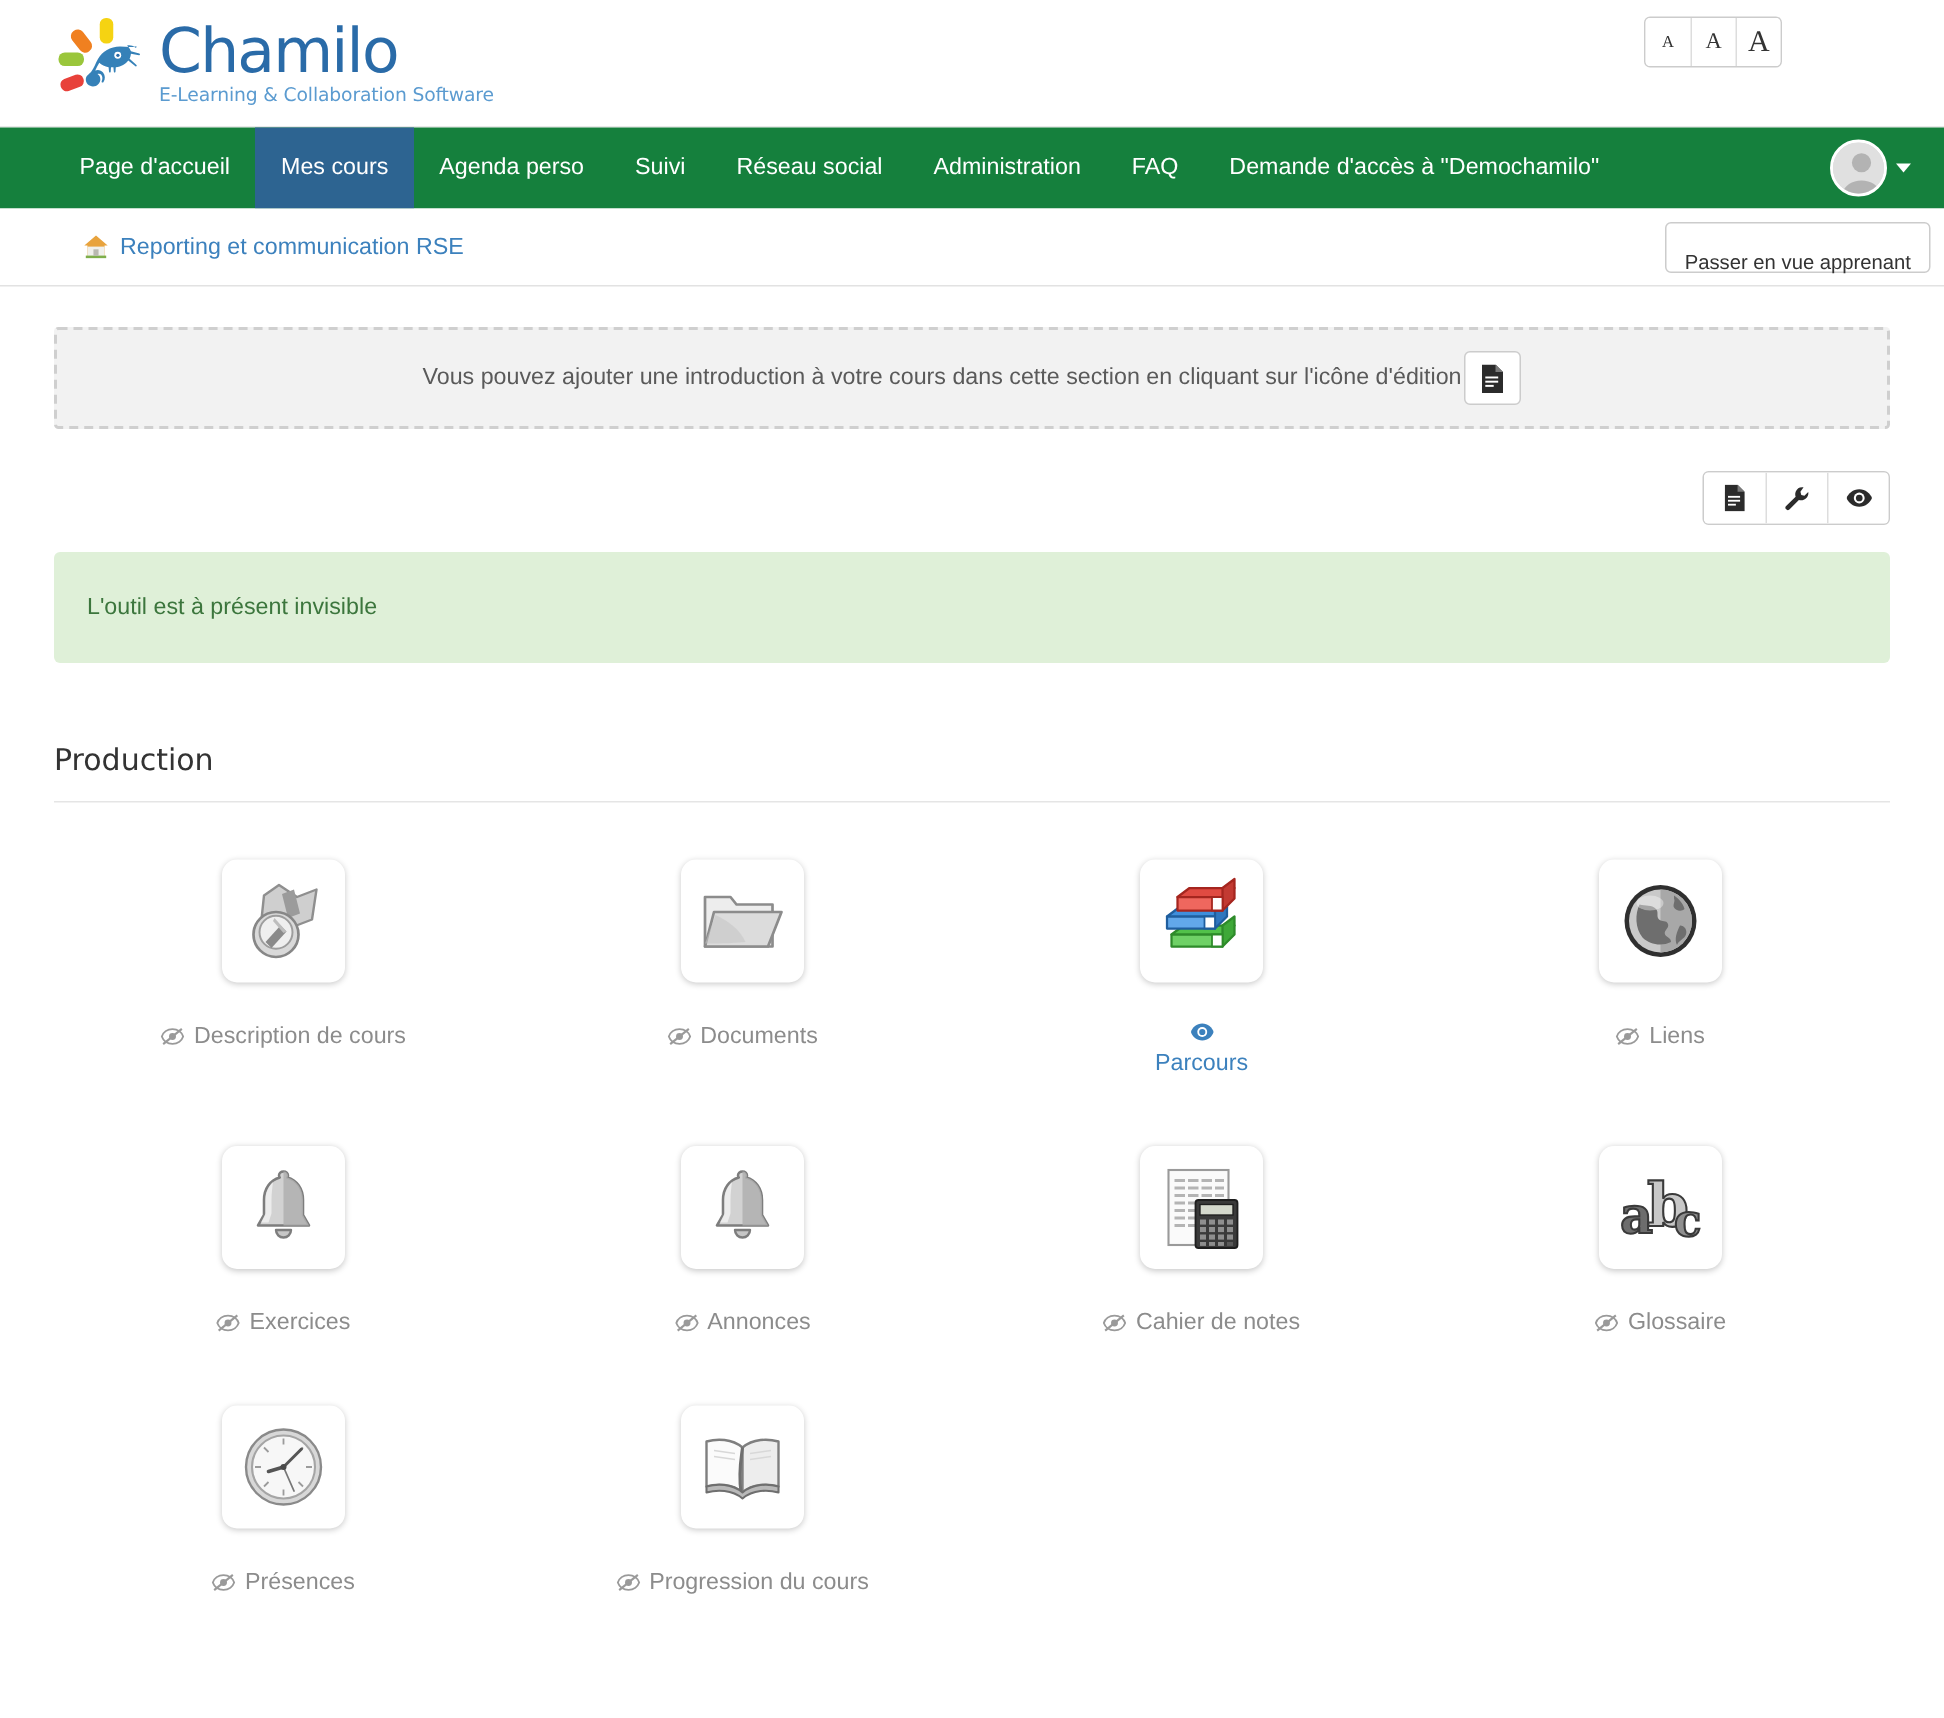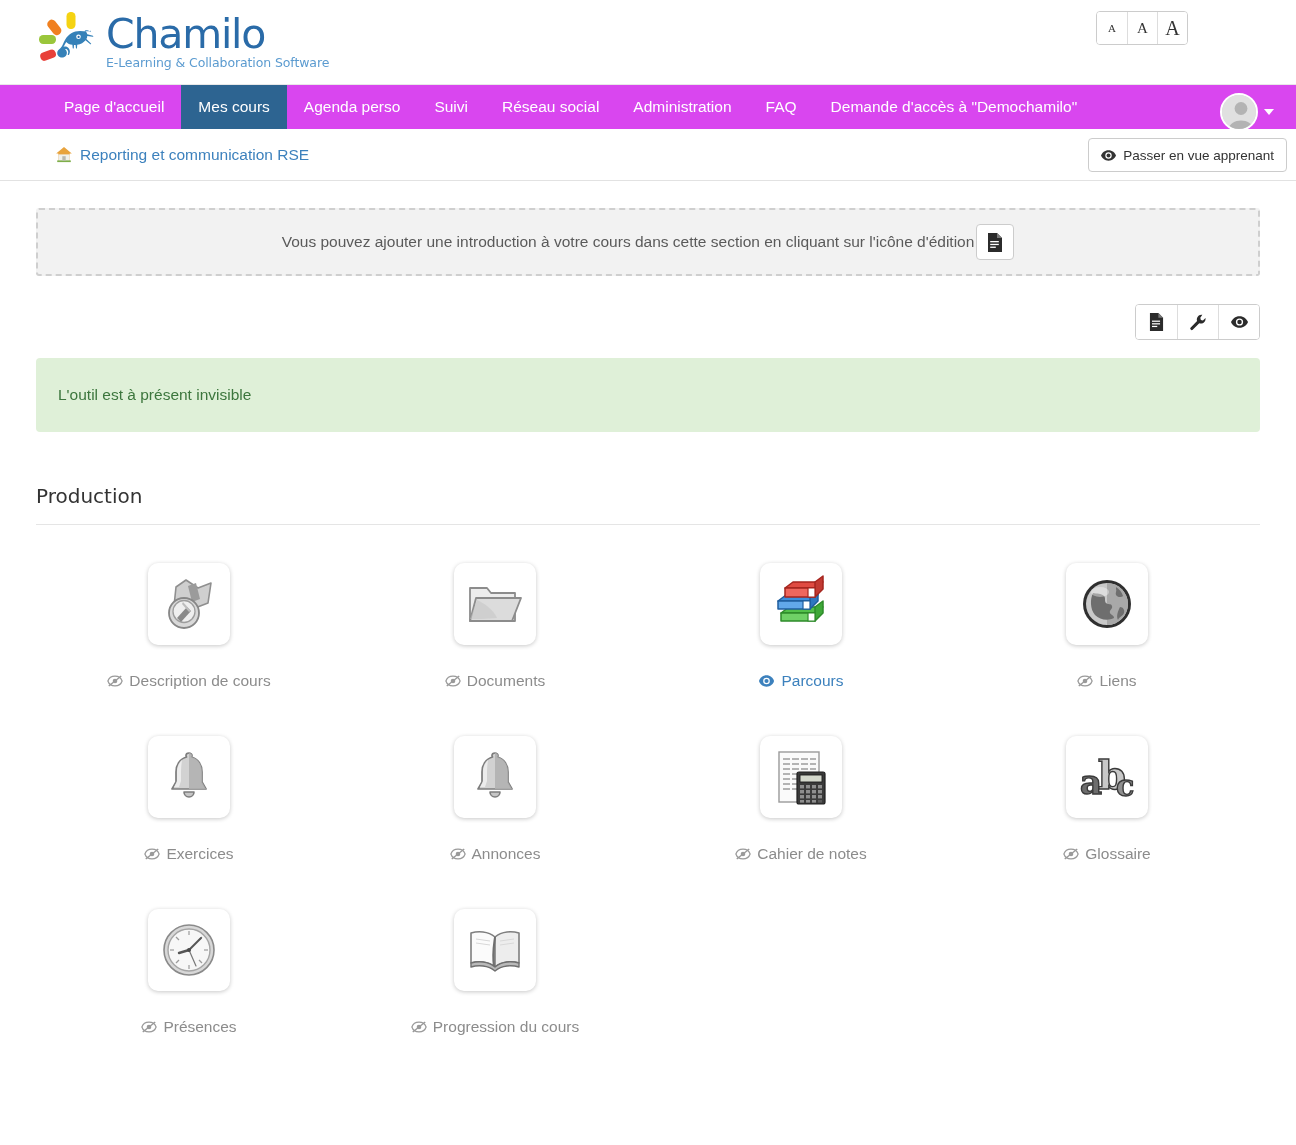--- a/index.html
+++ b/index.html
@@ -52,26 +52,26 @@
     font-family: "Liberation Serif", serif;
     color: #333; padding: 0;
   }
   .font-sizer button:first-child { border-left: 0; }
   .fs-a1 { font-size: 11px; }
   .fs-a2 { font-size: 15px; }
   .fs-a3 { font-size: 20px; }
 
   
   .navbar {
-    background: #d946ef;
-    height: 44px;
+    background: #15803d;
+    height: 54px;
     display: flex;
     align-items: stretch;
     position: relative;
-    padding-left: 47px;
+    padding-left: 36px;
   }
   .nav-item {
     display: flex; align-items: center;
     padding: 0 17px;
     color: #ffffff;
     font-size: 15.5px;
     text-decoration: none;
     white-space: nowrap;
     cursor: pointer;
   }
@@ -112,20 +112,21 @@
   .btn-outline {
     position: absolute; right: 9px; top: 9px;
     background: #ffffff;
     border: 1px solid #cccccc;
     border-radius: 4px;
     height: 34px;
     padding: 11px 12px;
     display: flex; align-items: center; gap: 7px;
     font-size: 13.5px; color: #333333;
     cursor: pointer;
+    flex-direction: column;
   }
 
   
   .content { padding: 0 36px; }
 
   .intro-box {
     margin-top: 27px;
     border: 2px dashed #cfcfcf;
     background: #f2f2f2;
     border-radius: 3px;
@@ -208,21 +209,21 @@
     box-shadow: 0 1px 4px rgba(0,0,0,0.22);
     display: flex; align-items: center; justify-content: center;
   }
   .tool-label {
     margin-top: 27px;
     font-size: 15.5px;
     color: #8c8c8c;
     display: flex; align-items: center; gap: 6px;
     white-space: nowrap;
   }
-  .tool-cell.enabled .tool-label { color: #3c81bd; }
+  .tool-cell.enabled .tool-label { color: #3c81bd; flex-direction: column; }
 
   svg { display: block; }
 </style>
 </head>
 <body>
 
 <div class="header">
 
   <a class="logo-wrap">
     <svg class="logo-mark" viewBox="0 0 66 60">

